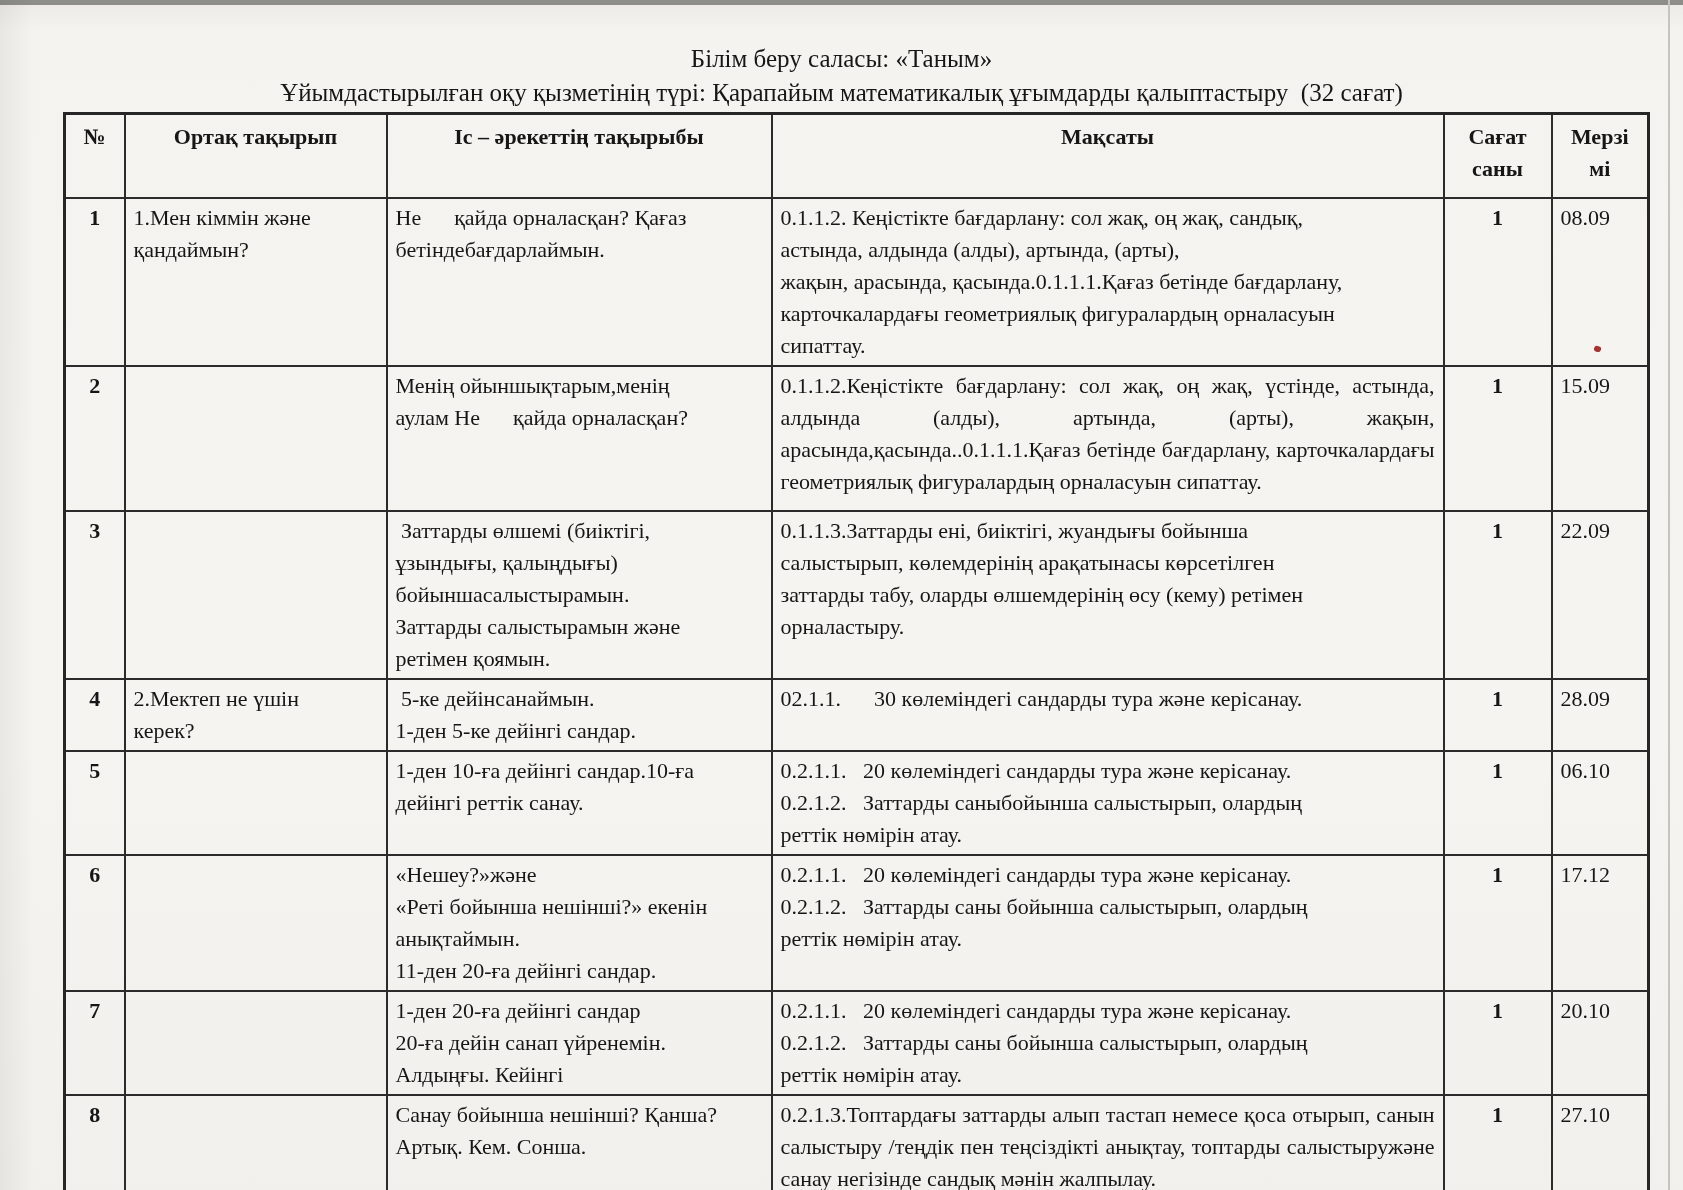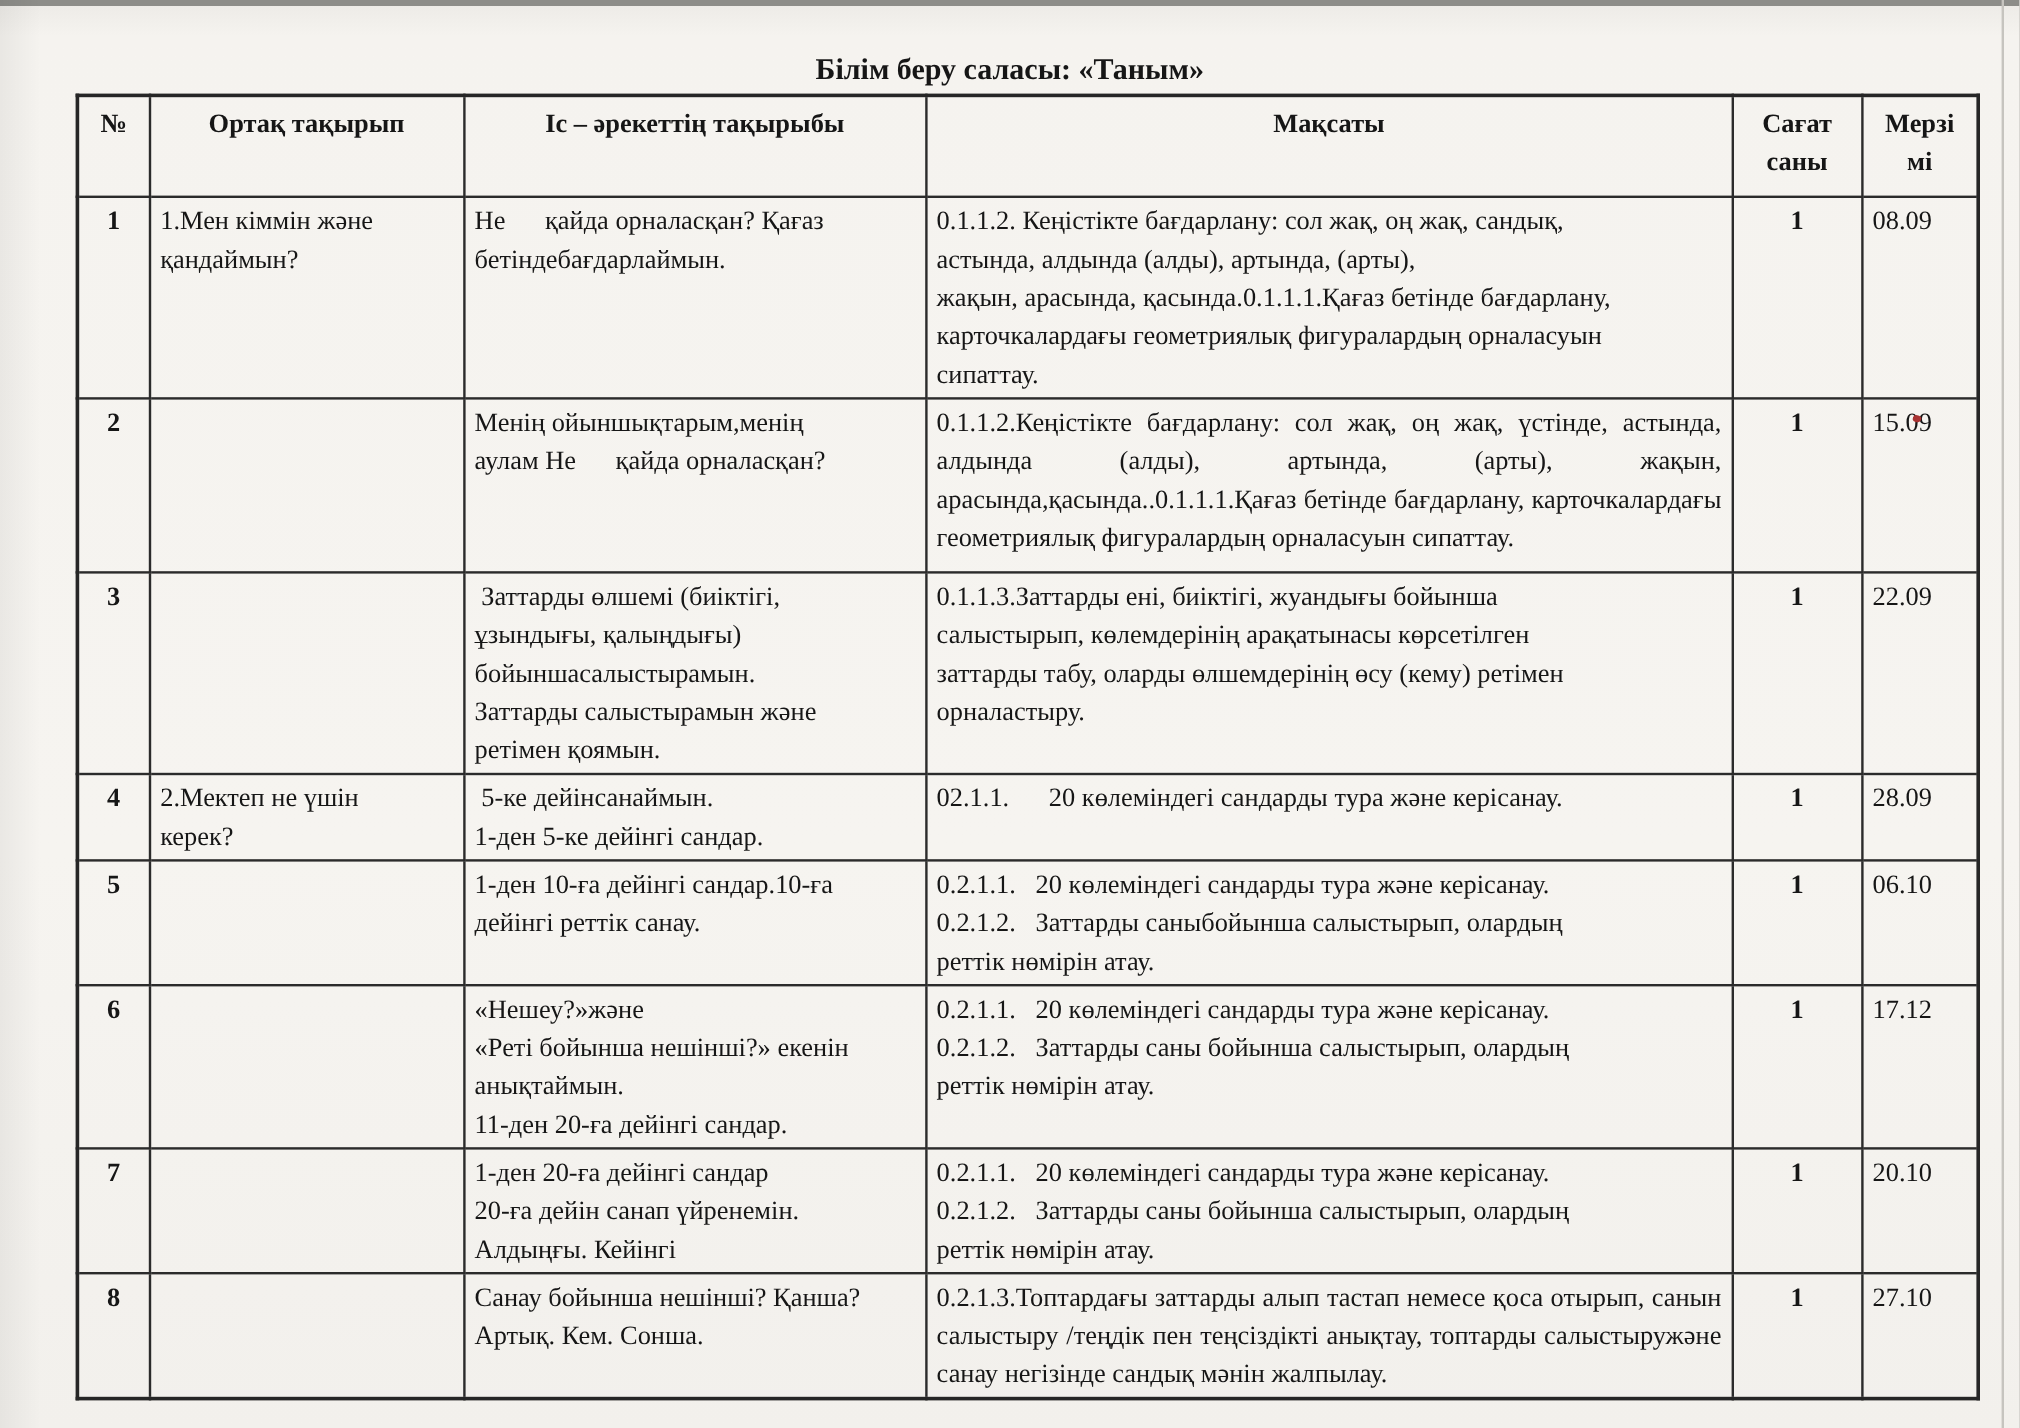--- a/index.html
+++ b/index.html
@@ -18,21 +18,21 @@
   .right-edge-line {
     position:absolute; top:0; bottom:0; left:1668px; width:2px;
     background:#c6c4bf;
   }
   .left-shade {
     position:absolute; top:0; bottom:0; left:0; width:34px;
     background:linear-gradient(90deg, rgba(0,0,0,0.05), rgba(0,0,0,0));
   }
   .titles { padding-top:42px; text-align:center; }
   .title-line {
-    font-weight:bold; font-size:25px; line-height:34px;
+    font-weight:normal; font-size:25px; line-height:34px;
     white-space:pre-wrap;
   }
   table.curriculum {
     margin-left:63px; margin-top:2px;
     width:1584px;
     border-collapse:collapse; table-layout:fixed;
     border:3px solid #262626;
   }
   table.curriculum th, table.curriculum td {
     border:2px solid #2b2b2b;
@@ -71,20 +71,21 @@
 </style>
 </head>
 <body>
 
 <div class="page">
   <div class="top-band"></div>
   <div class="left-shade"></div>
 
   <div class="titles">
     <div class="title-line">Білім беру саласы: «Таным»</div>
+    <div class="title-line">Ұйымдастырылған оқу қызметінің түрі: Қарапайым математикалық ұғымдарды қалыптастыру  (32 сағат)</div>
   </div>
 
   <table class="curriculum">
     <colgroup>
       <col style="width:60px">
       <col style="width:262px">
       <col style="width:385px">
       <col style="width:672px">
       <col style="width:108px">
       <col style="width:97px">
@@ -139,21 +140,21 @@
 орналастыру.</td>
         <td class="cell-hours">1</td>
         <td class="cell-date">22.09</td>
       </tr>
       <tr>
         <td class="cell-num">4</td>
         <td class="cell-topic">2.Мектеп не үшін
 керек?</td>
         <td class="cell-activity"> 5-ке дейінсанаймын.
 1-ден 5-ке дейінгі сандар.</td>
-        <td class="cell-goal">02.1.1.      20 көлеміндегі сандарды тура және керісанау.</td>
+        <td class="cell-goal">02.1.1.      30 көлеміндегі сандарды тура және керісанау.</td>
         <td class="cell-hours">1</td>
         <td class="cell-date">28.09</td>
       </tr>
       <tr>
         <td class="cell-num">5</td>
         <td class="cell-topic"></td>
         <td class="cell-activity">1-ден 10-ға дейінгі сандар.10-ға
 дейінгі реттік санау.</td>
         <td class="cell-goal">0.2.1.1.   20 көлеміндегі сандарды тура және керісанау.
 0.2.1.2.   Заттарды саныбойынша салыстырып, олардың

